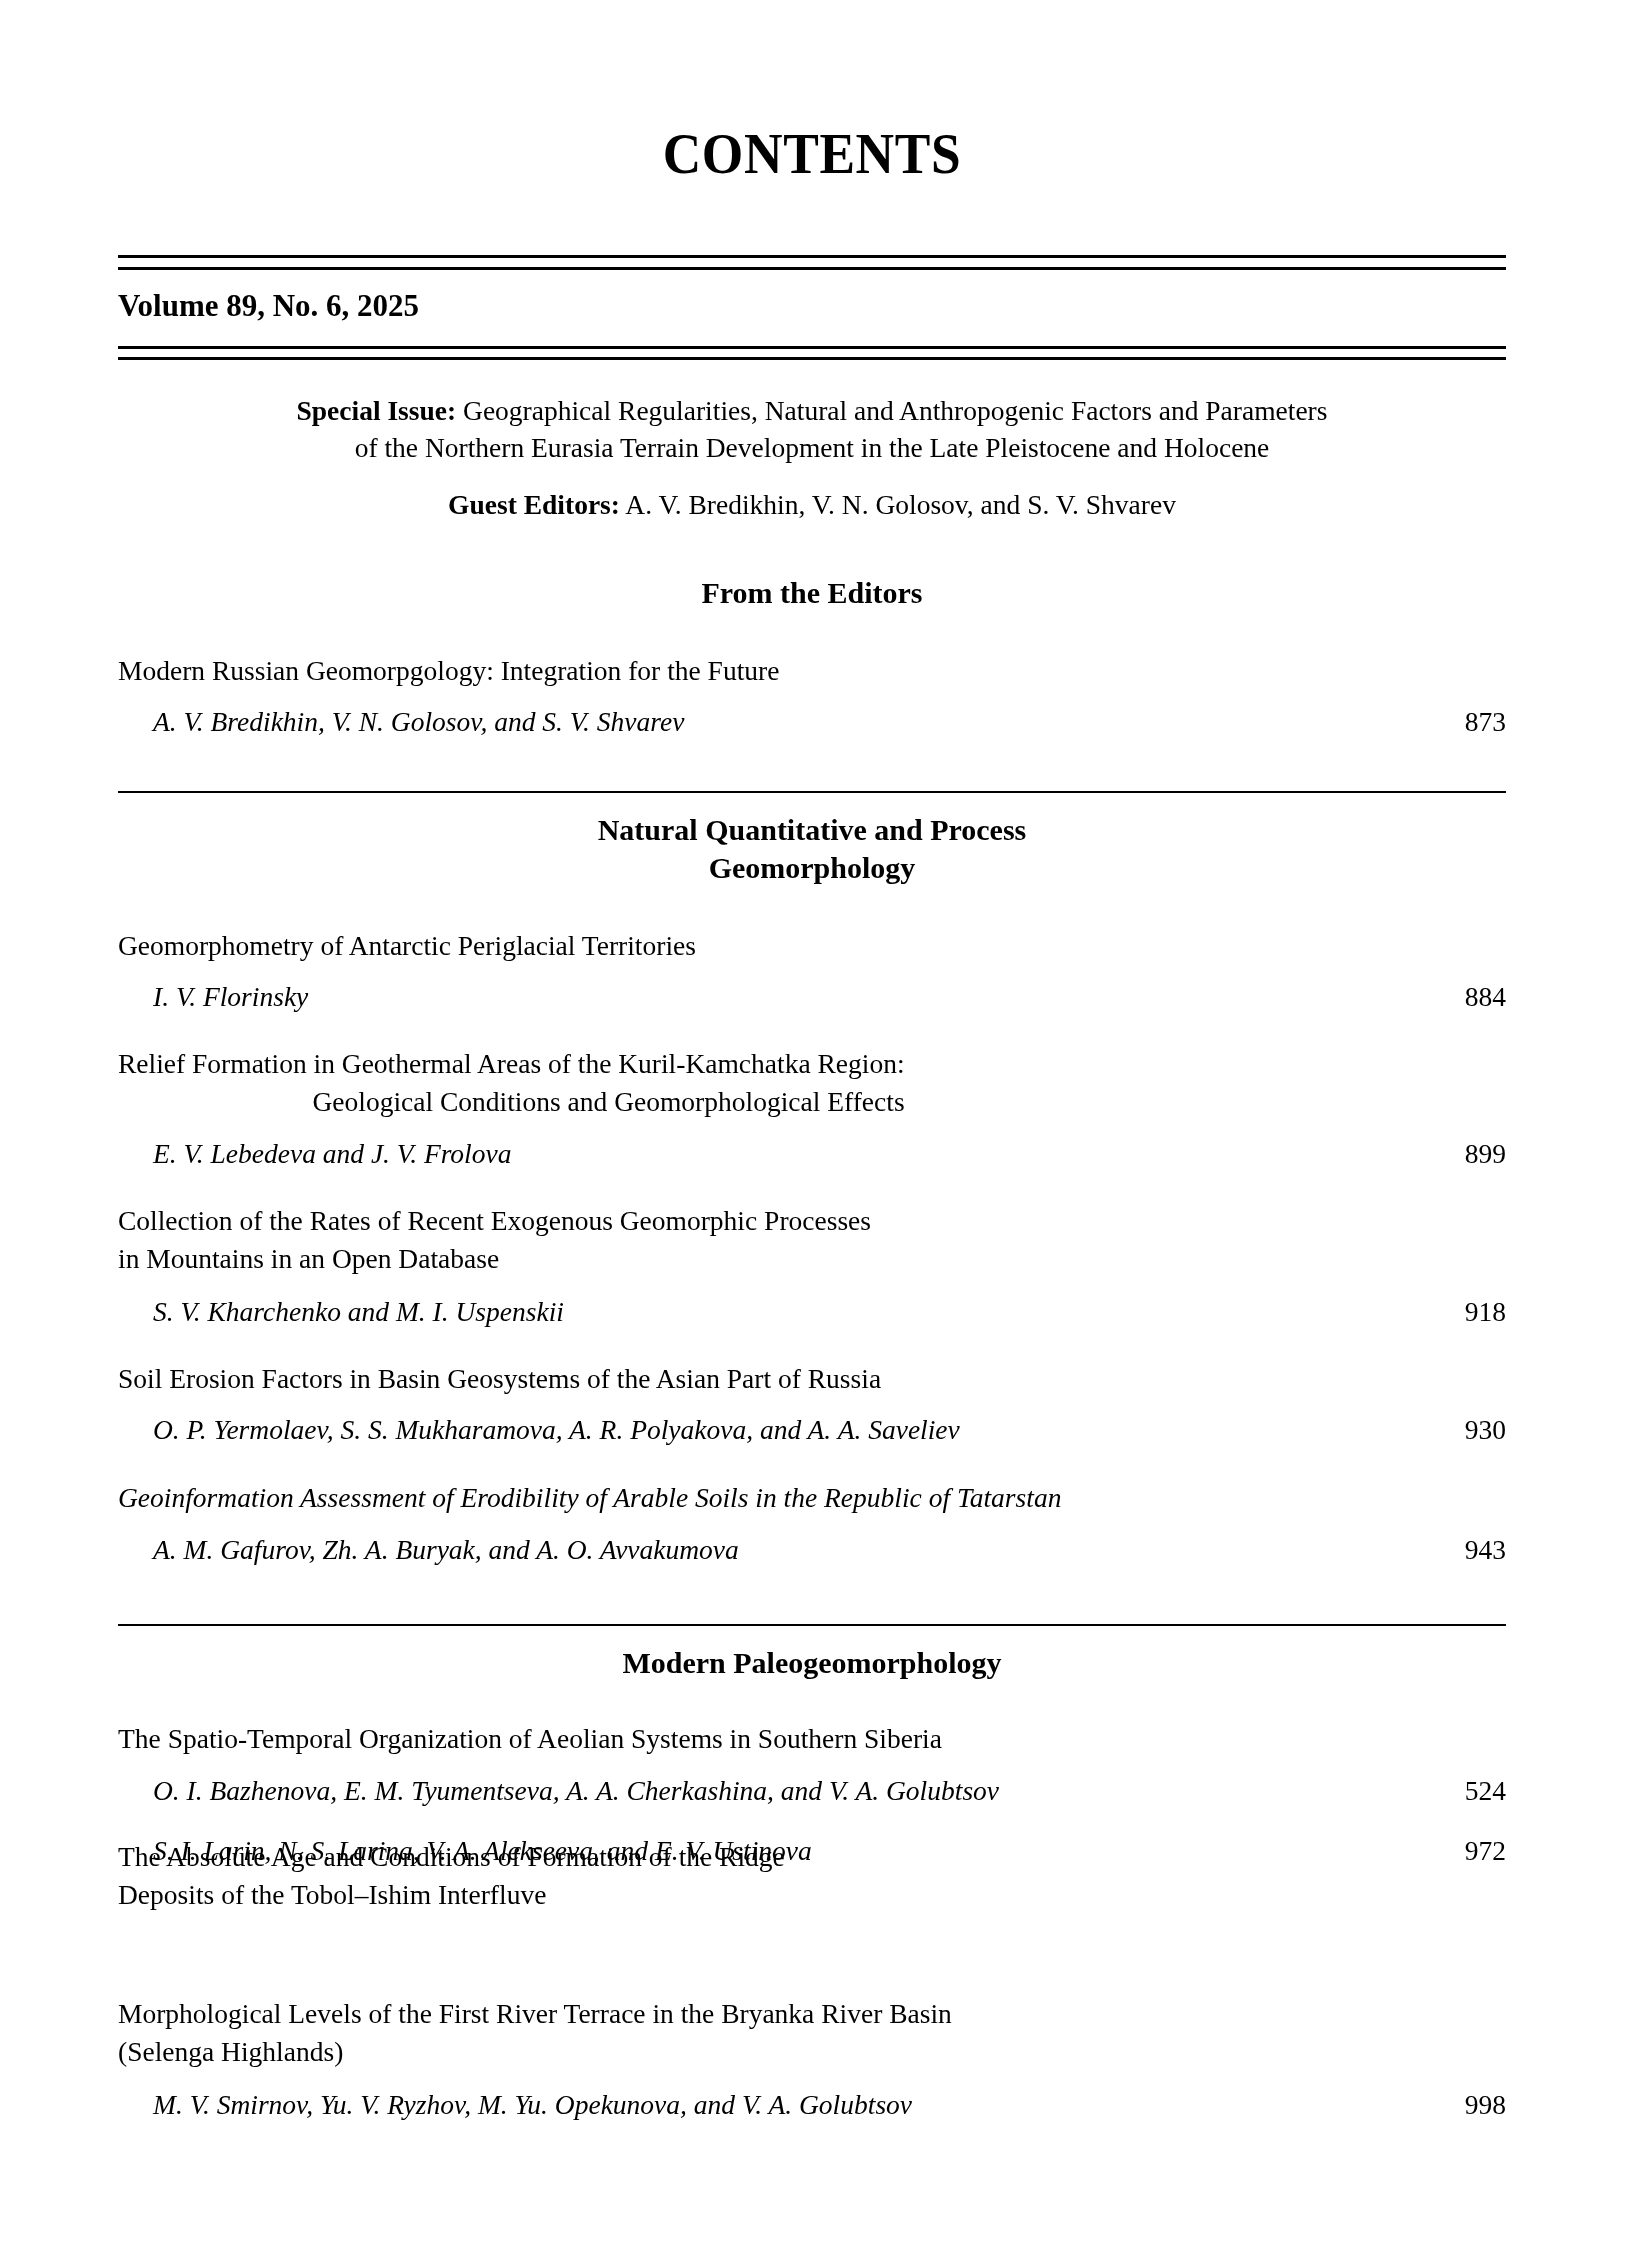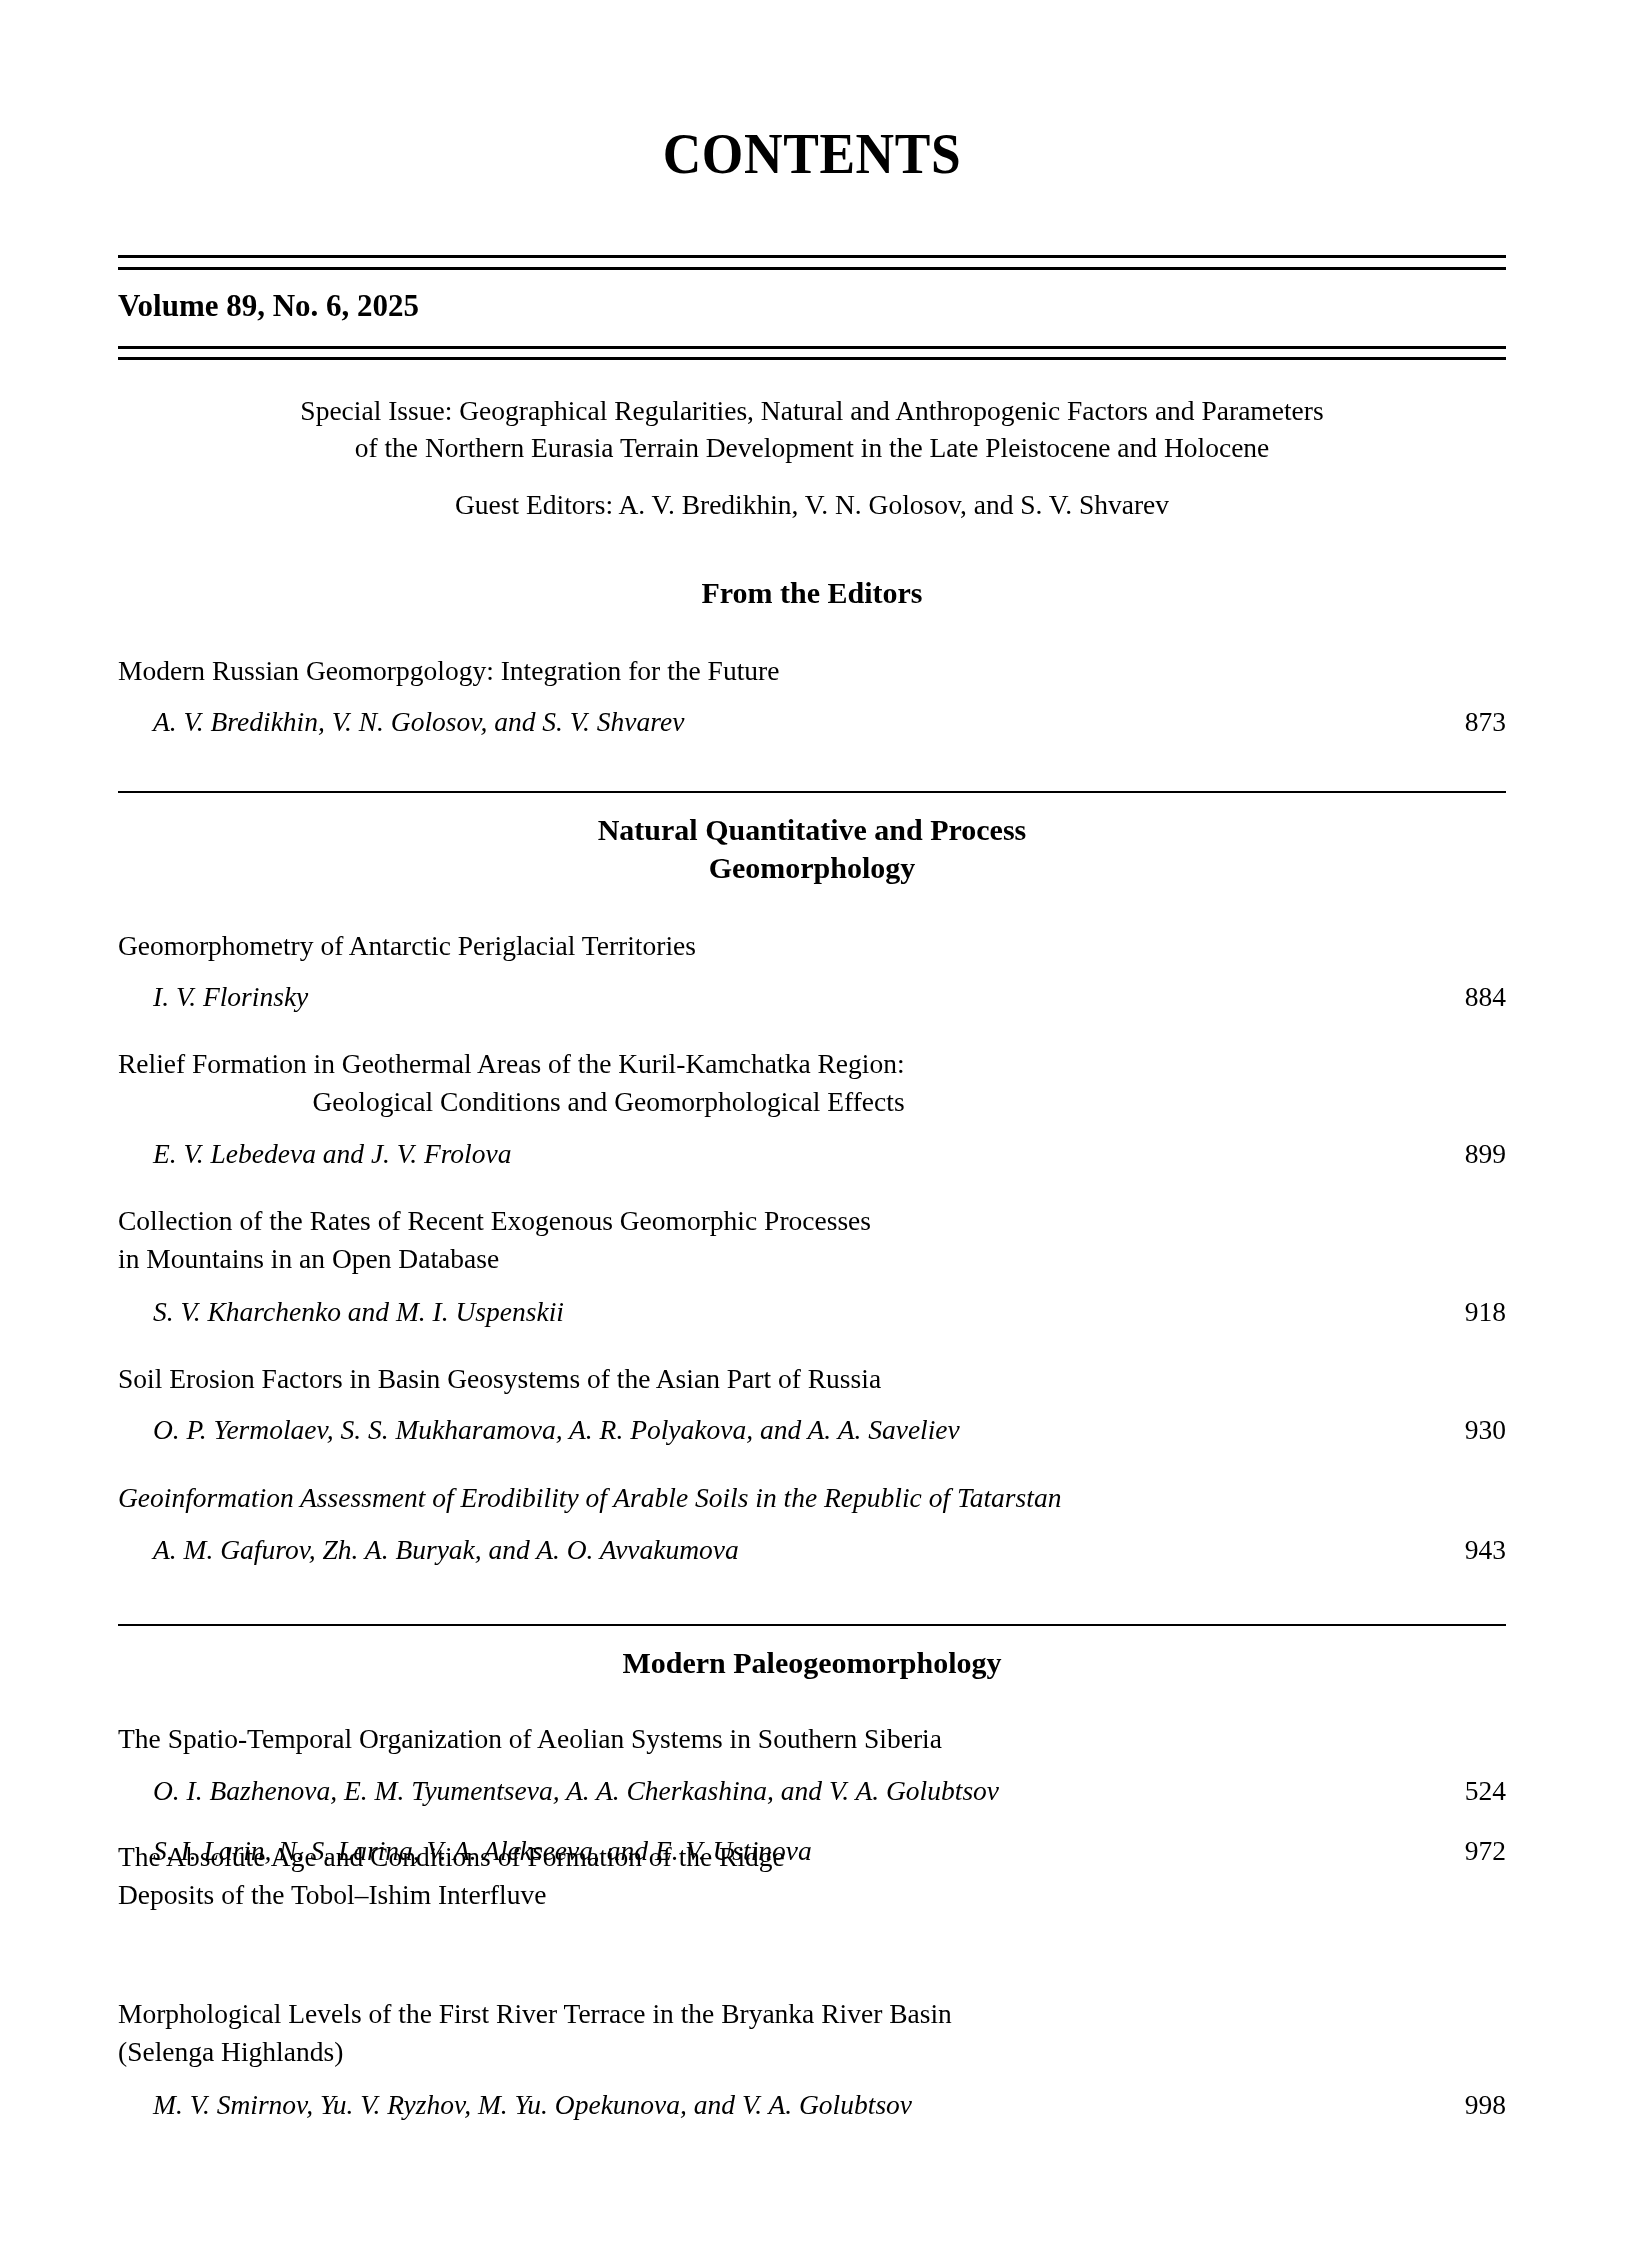--- a/index.html
+++ b/index.html
@@ -11,21 +11,21 @@
   .center { left: 118px; width: 1388px; text-align: center; }
   .title {
     top: 120px; font-size: 58px; font-weight: bold; letter-spacing: 0.7px;
     transform: scaleX(0.92); transform-origin: center;
   }
   .rule { left: 118px; width: 1388px; background: #000; }
   .rule.thick { height: 3.4px; }
   .rule.thin { height: 2px; }
   .volume { left: 118px; top: 288px; font-size: 31px; font-weight: bold; }
   .si-line { font-size: 27.5px; line-height: 38px; }
-  .si-label { font-weight: normal; }
+  .si-label { font-weight: bold; }
   .section-heading { font-size: 30px; font-weight: bold; line-height: 38px; }
   .art-title { left: 118px; font-size: 27.5px; line-height: 38px; white-space: pre-line; }
   .art-row { left: 118px; width: 1388px; height: 38px; }
   .authors {
     position: absolute; left: 35px; top: 0; font-size: 27.5px; line-height: 38px;
     font-style: italic;
   }
   .page-num {
     position: absolute; right: 0; top: 0; font-size: 27.5px; line-height: 38px; margin-left: 24px;
   }

